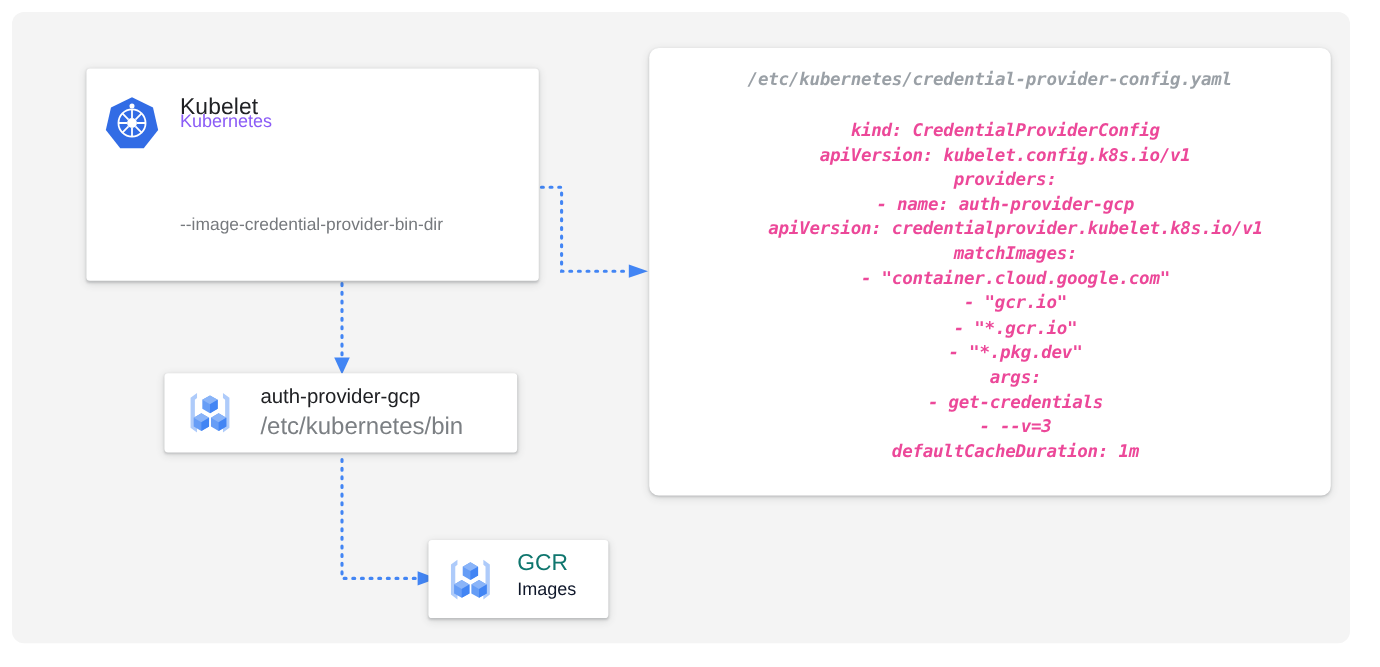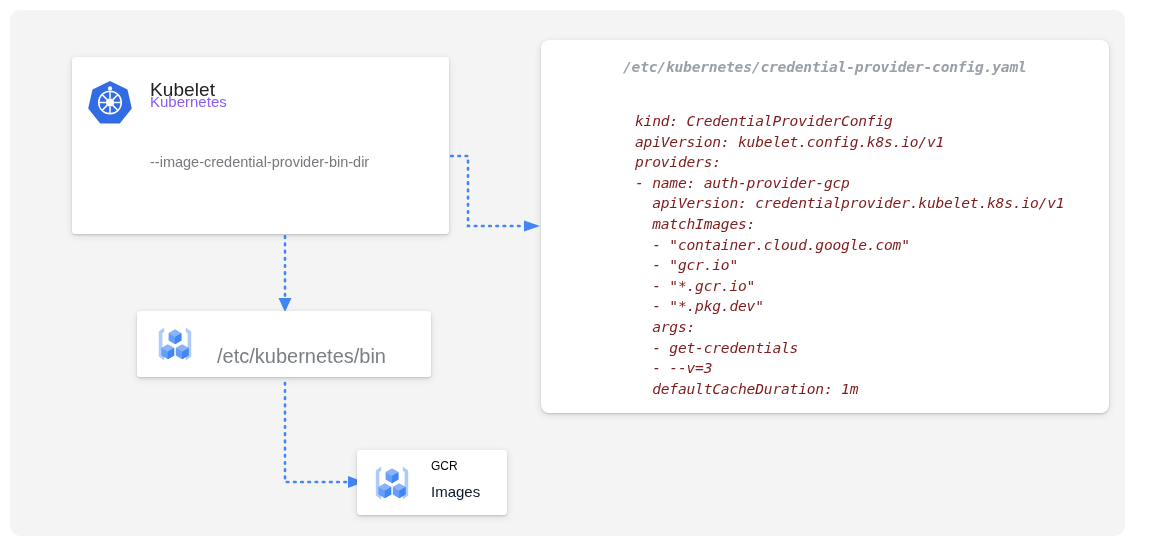--- a/index.html
+++ b/index.html
@@ -76,21 +76,21 @@
     position: absolute;
     left: 78px;
     top: 90px;
     font-size: 14.5px;
     color: #76797d;
     white-space: nowrap;
   }
   #kubelet-card .flag2 {
     position: absolute;
     left: 78px;
-    top: 97px;
+    top: 123px;
     font-size: 14.5px;
     color: #76797d;
     white-space: nowrap;
   }
 
   
   #authprovider-card {
     left: 137px;
     top: 311px;
     width: 294px;
@@ -129,64 +129,65 @@
     position: absolute;
     left: 9px;
     top: 7px;
     width: 52px;
     height: 52px;
   }
   #gcr-card .title {
     position: absolute;
     left: 74px;
     top: 9px;
-    font-size: 12px;
-    color: #000000;
+    font-size: 19px;
+    color: #0f766e;
   }
   #gcr-card .subtitle {
     position: absolute;
     left: 74px;
     top: 33px;
     font-size: 15px;
     color: #0f172a;
   }
 
   
   #yaml-panel {
     left: 541px;
     top: 40px;
     width: 568px;
     height: 373px;
     border-radius: 8px;
+    text-align: center;
   }
   #yaml-panel .filename {
     position: absolute;
     left: 82px;
     top: 18px;
     font-family: "DejaVu Sans Mono", "Liberation Mono", monospace;
     font-style: italic;
     font-weight: bold;
     font-size: 14.6px;
     color: #9aa0a6;
     white-space: nowrap;
     letter-spacing: -0.2px;
   }
   #yaml-panel .code {
     position: absolute;
     left: 82px;
     top: 59px;
     font-family: "DejaVu Sans Mono", "Liberation Mono", monospace;
     font-style: italic;
-    font-weight: normal;
+    font-weight: bold;
     font-size: 14.6px;
     line-height: 20.6px;
-    color: #7f1d1d;
+    color: #ec4899;
     white-space: pre;
     letter-spacing: -0.2px;
-    margin: 12px;
+    margin: 0;
   }
 </style>
 </head>
 <body>
 
 <div id="stage">
 
   <div id="canvas"></div>
 
   <svg id="wires" viewBox="0 0 1150 556" xmlns="http://www.w3.org/2000/svg">
@@ -254,20 +255,21 @@
           <polygon points="18.8,26.4 25.2,30.1 18.8,33.8 12.4,30.1" fill="#8ab4f8"></polygon>
           <polygon points="18.8,33.8 25.2,30.1 25.2,37.5 18.8,41.2" fill="#4285f4"></polygon>
         </g>
         <g>
           <polygon points="33.2,26.4 39.6,30.1 39.6,37.5 33.2,41.2 26.8,37.5 26.8,30.1" fill="#669df6"></polygon>
           <polygon points="33.2,26.4 39.6,30.1 33.2,33.8 26.8,30.1" fill="#8ab4f8"></polygon>
           <polygon points="33.2,33.8 39.6,30.1 39.6,37.5 33.2,41.2" fill="#4285f4"></polygon>
         </g>
       </svg>
     </span>
+    <div class="title">auth-provider-gcp</div>
     <div class="subtitle">/etc/kubernetes/bin</div>
   </div>
 
   <div class="card" id="gcr-card">
     <span class="gcr-logo">
       <svg viewBox="0 0 52 52" width="52" height="52" xmlns="http://www.w3.org/2000/svg">
         <path d="M15.2,9.5 L9.8,13.5 L9.8,38.5 L15.2,42.5 L15.2,38.3 L13.4,36.9 L13.4,15.1 L15.2,13.7 Z" fill="#aecbfa"></path>
         <path d="M36.8,9.5 L42.2,13.5 L42.2,38.5 L36.8,42.5 L36.8,38.3 L38.6,36.9 L38.6,15.1 L36.8,13.7 Z" fill="#aecbfa"></path>
         <g>
           <polygon points="26,11.5 32.4,15.2 32.4,22.6 26,26.3 19.6,22.6 19.6,15.2" fill="#669df6"></polygon>

